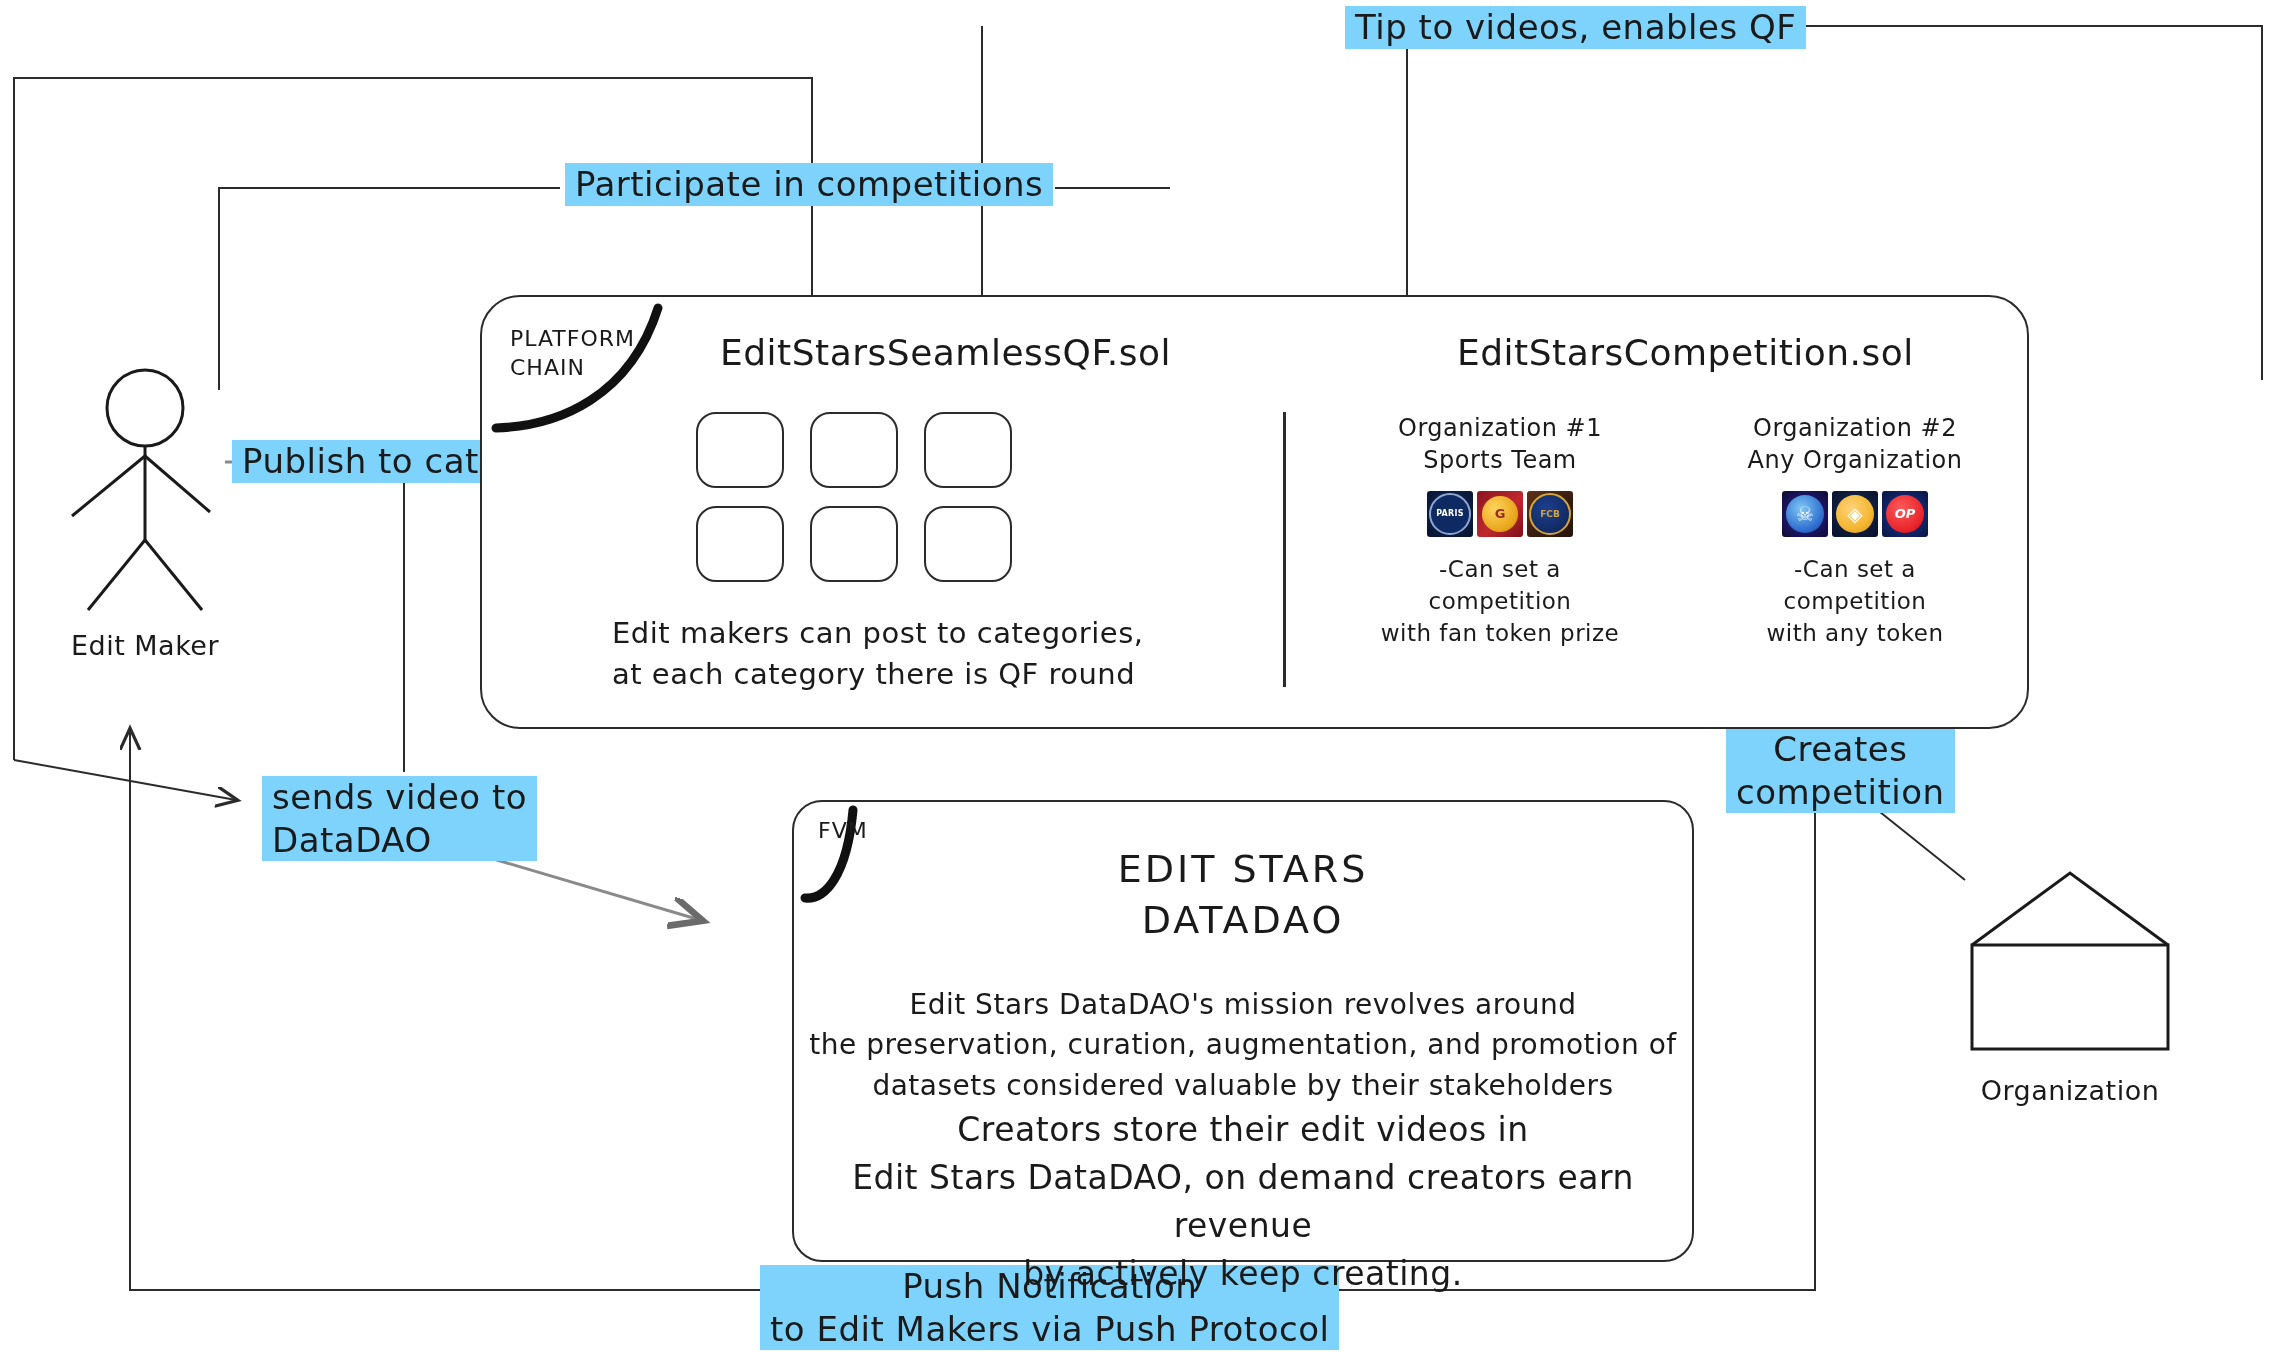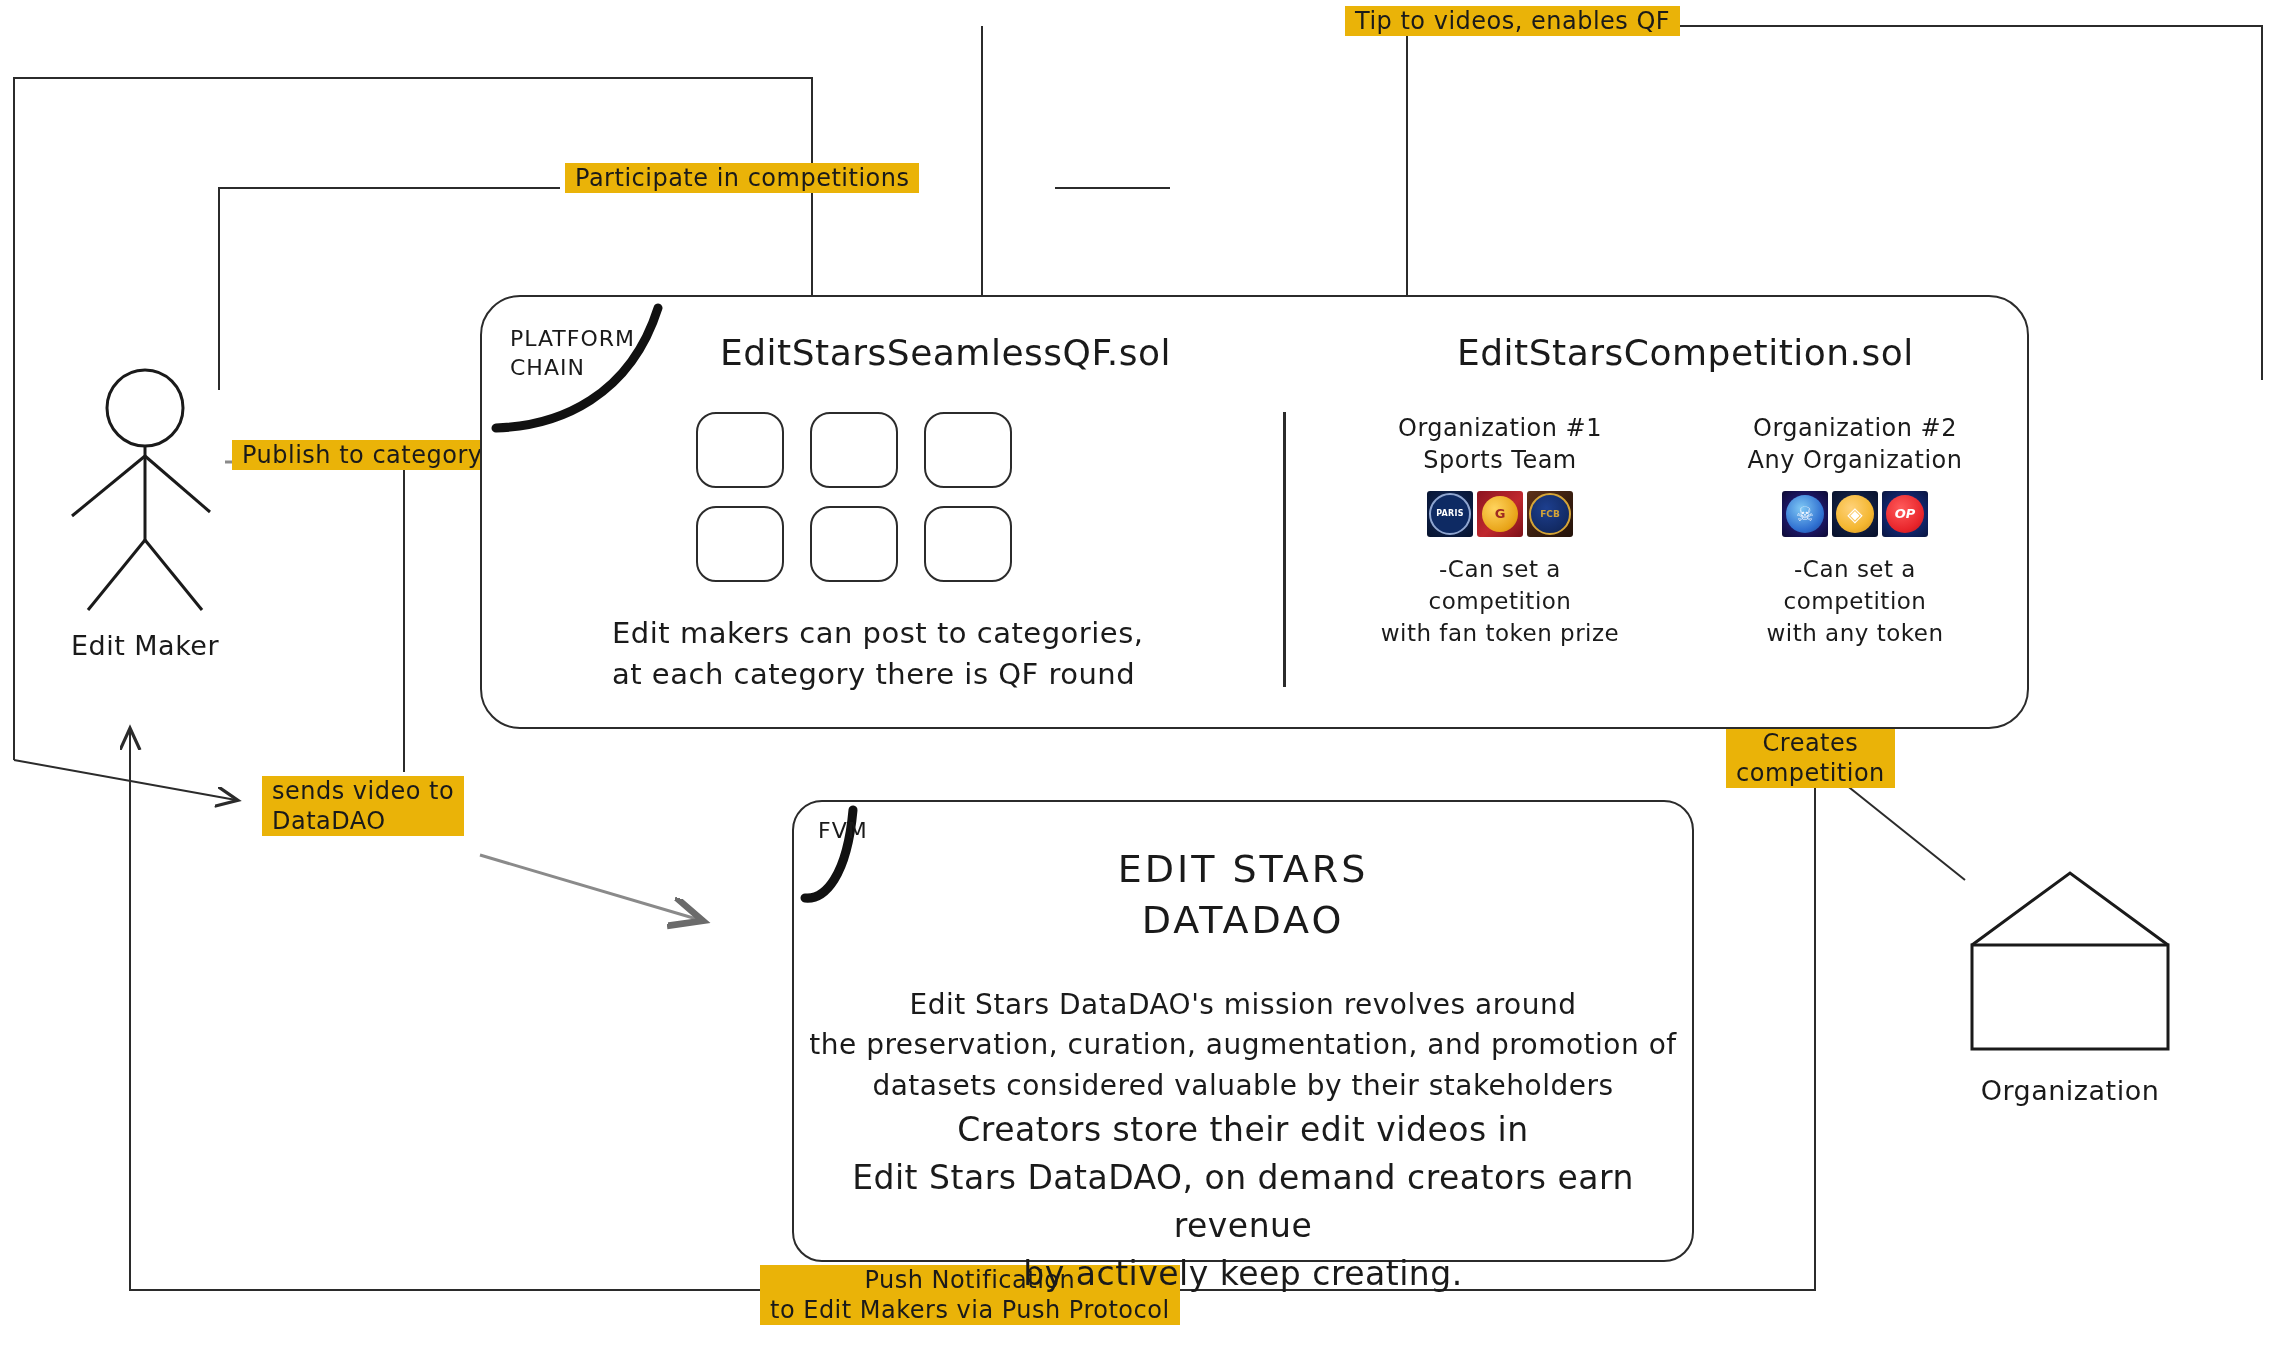--- a/index.html
+++ b/index.html
@@ -23,22 +23,22 @@
     pointer-events: none;
   }
   .hand {
     font-family: "DejaVu Sans", sans-serif;
     color: #1a1a1a;
     position: absolute;
     white-space: pre;
     letter-spacing: 0.5px;
   }
   .lbl-edge {
-    font-size: 24px;
-    background: #eab308;
+    font-size: 34px;
+    background: #7dd3fc;
     padding: 0 10px;
     line-height: 1.25;
   }
   
   #platform-panel {
     position: absolute;
     left: 480px;
     top: 295px;
     width: 1545px;
     height: 430px;

